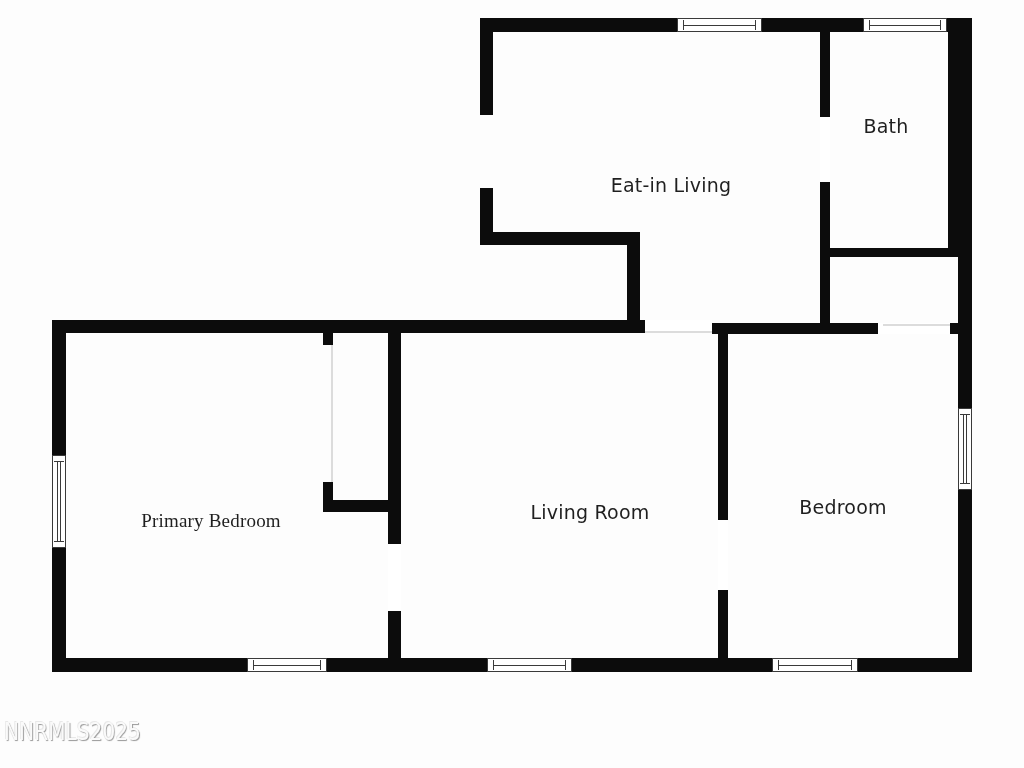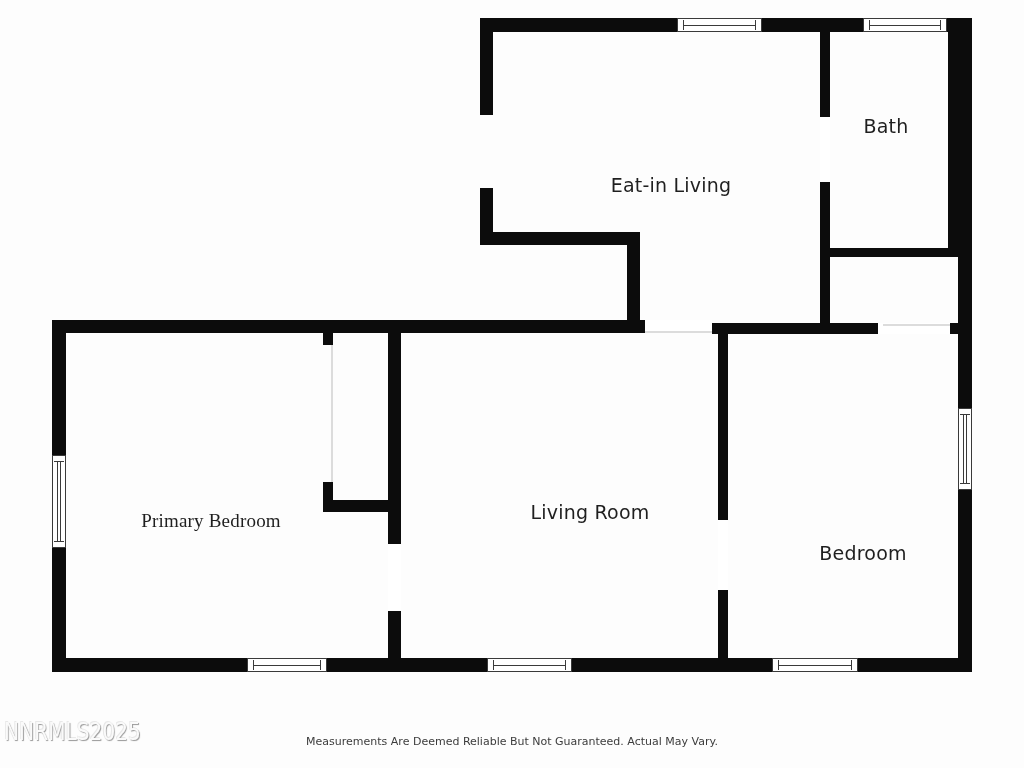--- a/index.html
+++ b/index.html
@@ -133,17 +133,16 @@
       <div class="win h" style="left: 772px; top: 658px; width: 86px; height: 14px;">
         <div class="pane"></div>
         <div class="rail"></div>
       </div>
     </div>
   <div id="labels">
       <div class="room-label" style="left: 671px; top: 185px;">Eat-in Living</div>
       <div class="room-label" style="left: 886px; top: 126px;">Bath</div>
       <div class="room-label" style="left: 211px; top: 521px; font-family: Liberation Serif, serif;">Primary Bedroom</div>
       <div class="room-label" style="left: 582px; top: 512px; margin-left: 8px;">Living Room</div>
-      <div class="room-label" style="left: 863px; top: 507px; margin-top: 46px;">Bedroom</div>
+      <div class="room-label" style="left: 843px; top: 507px;">Bedroom</div>
     </div>
   <div class="watermark">NNRMLS2025</div>
-  <div class="disclaimer">Measurements Are Deemed Reliable But Not Guaranteed. Actual May Vary.</div>
 </div>
 
 </body></html>

